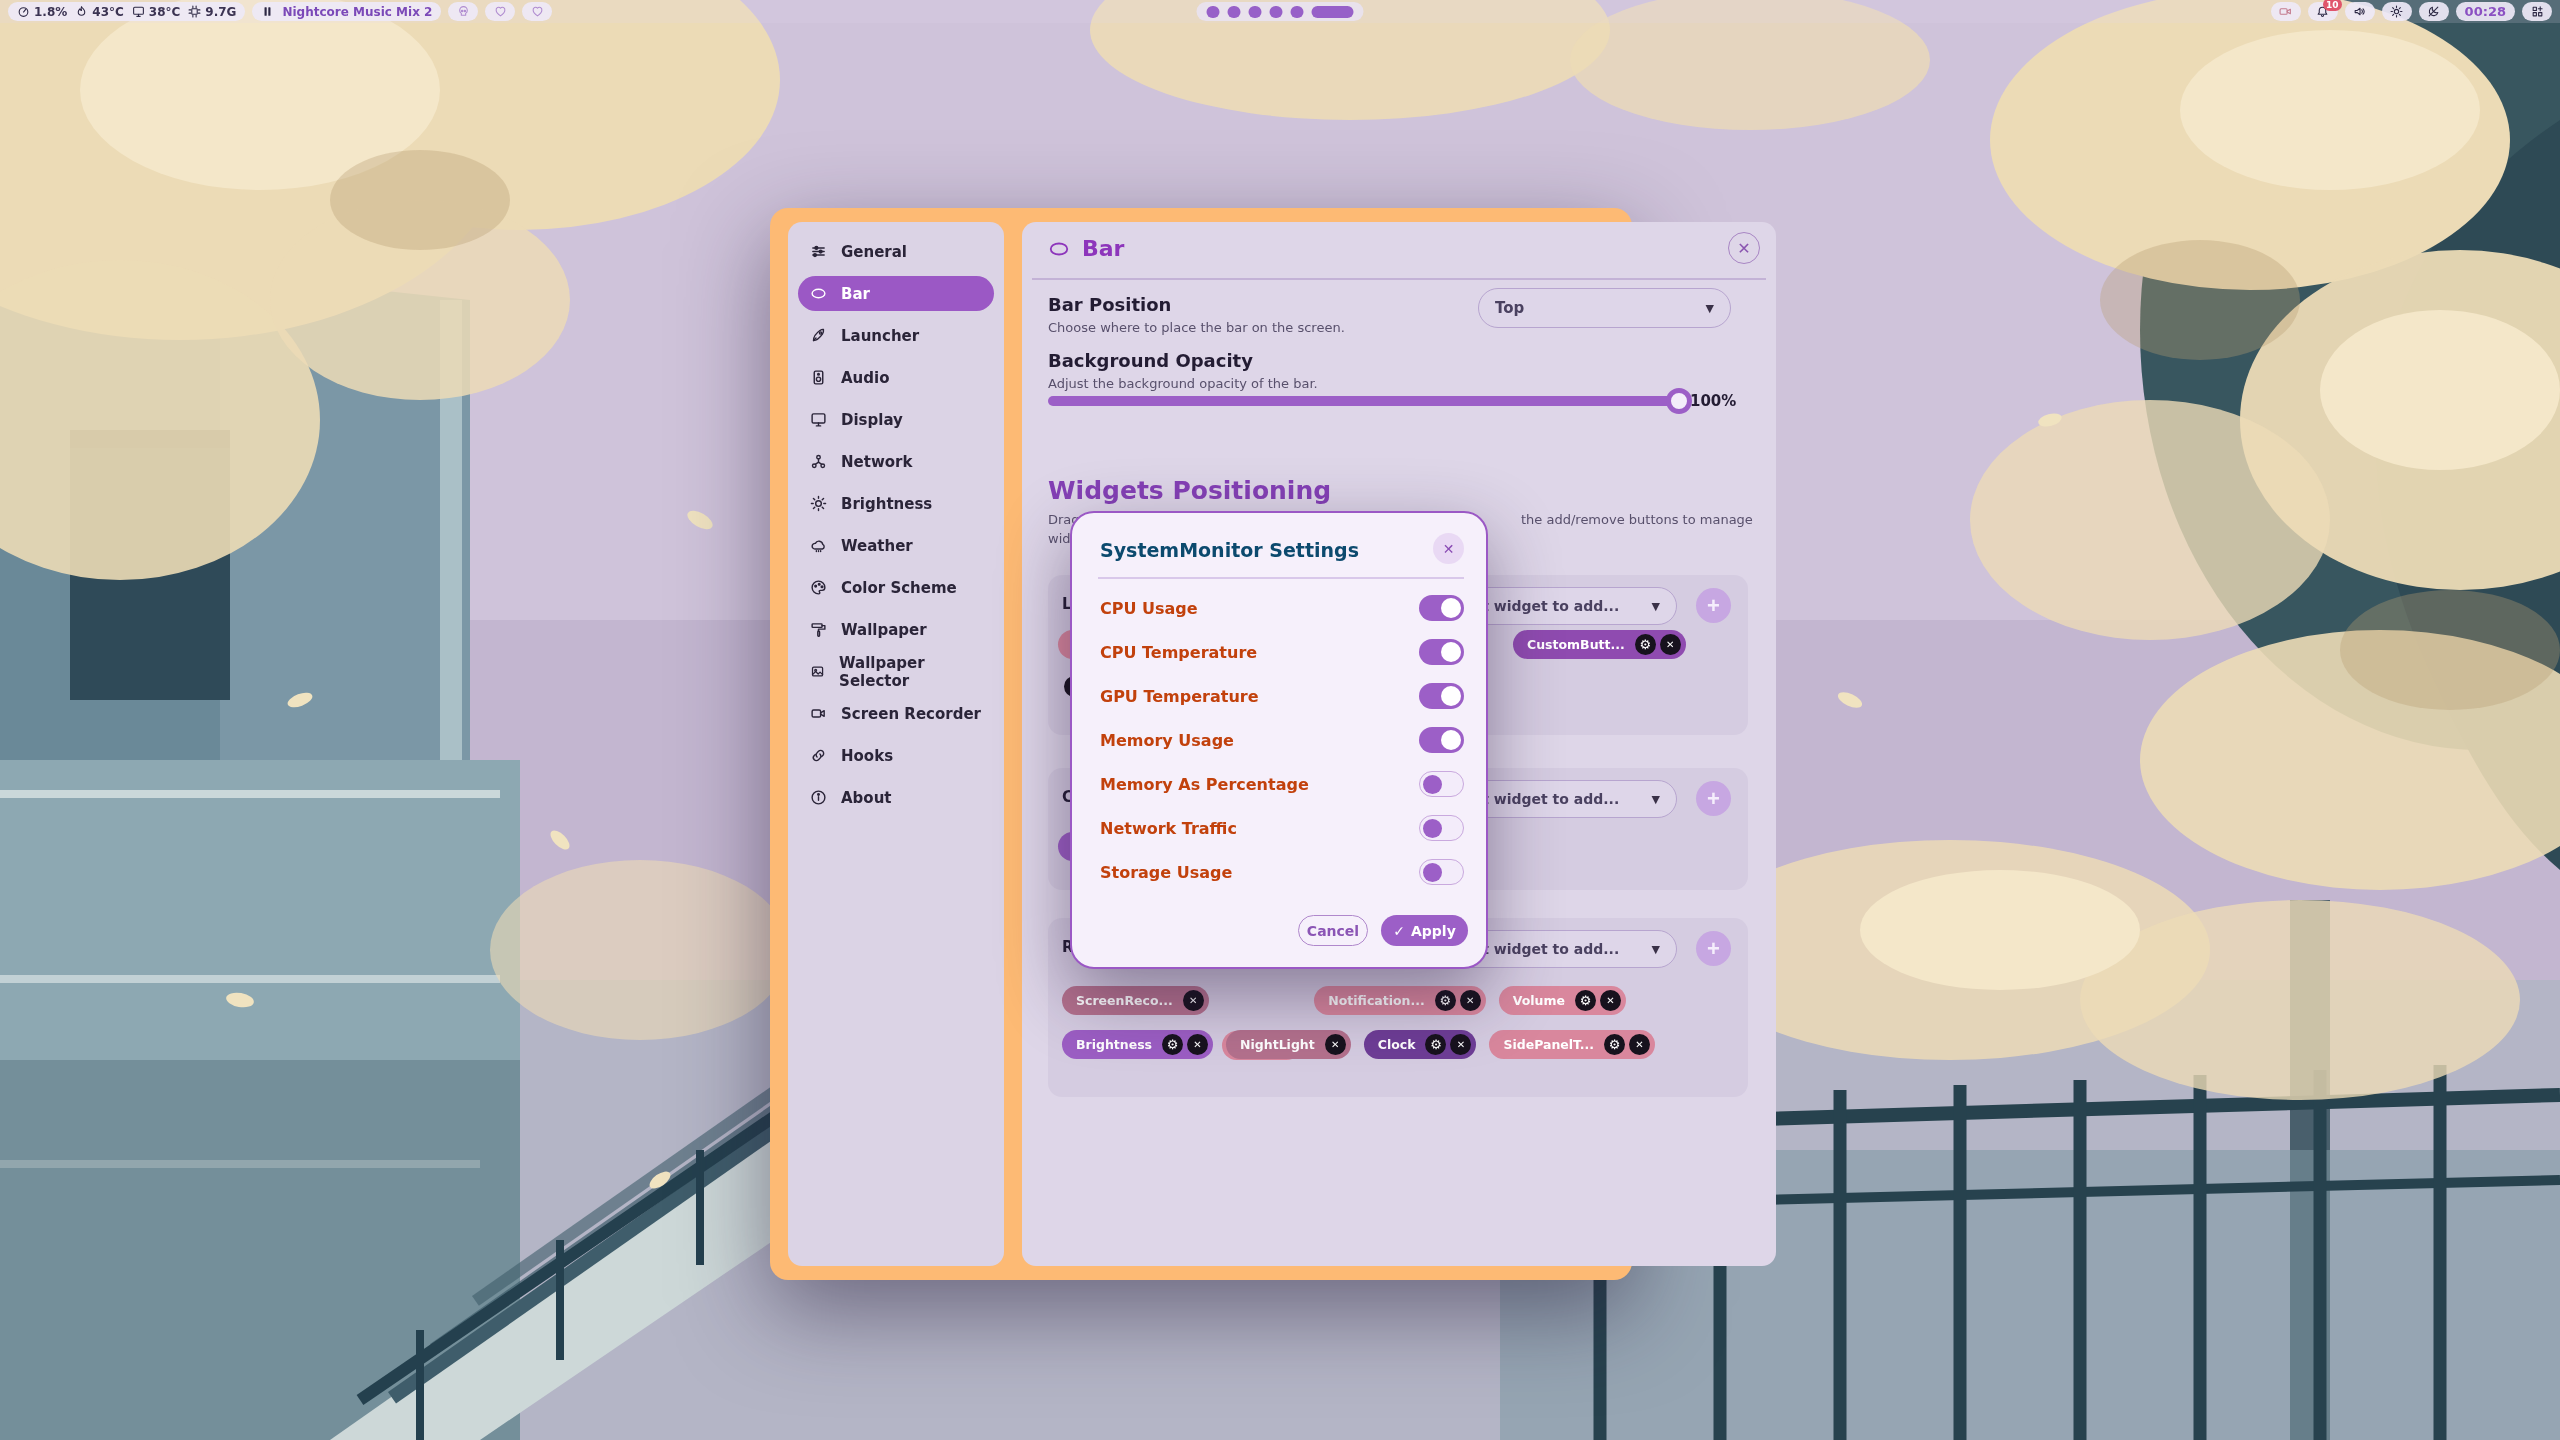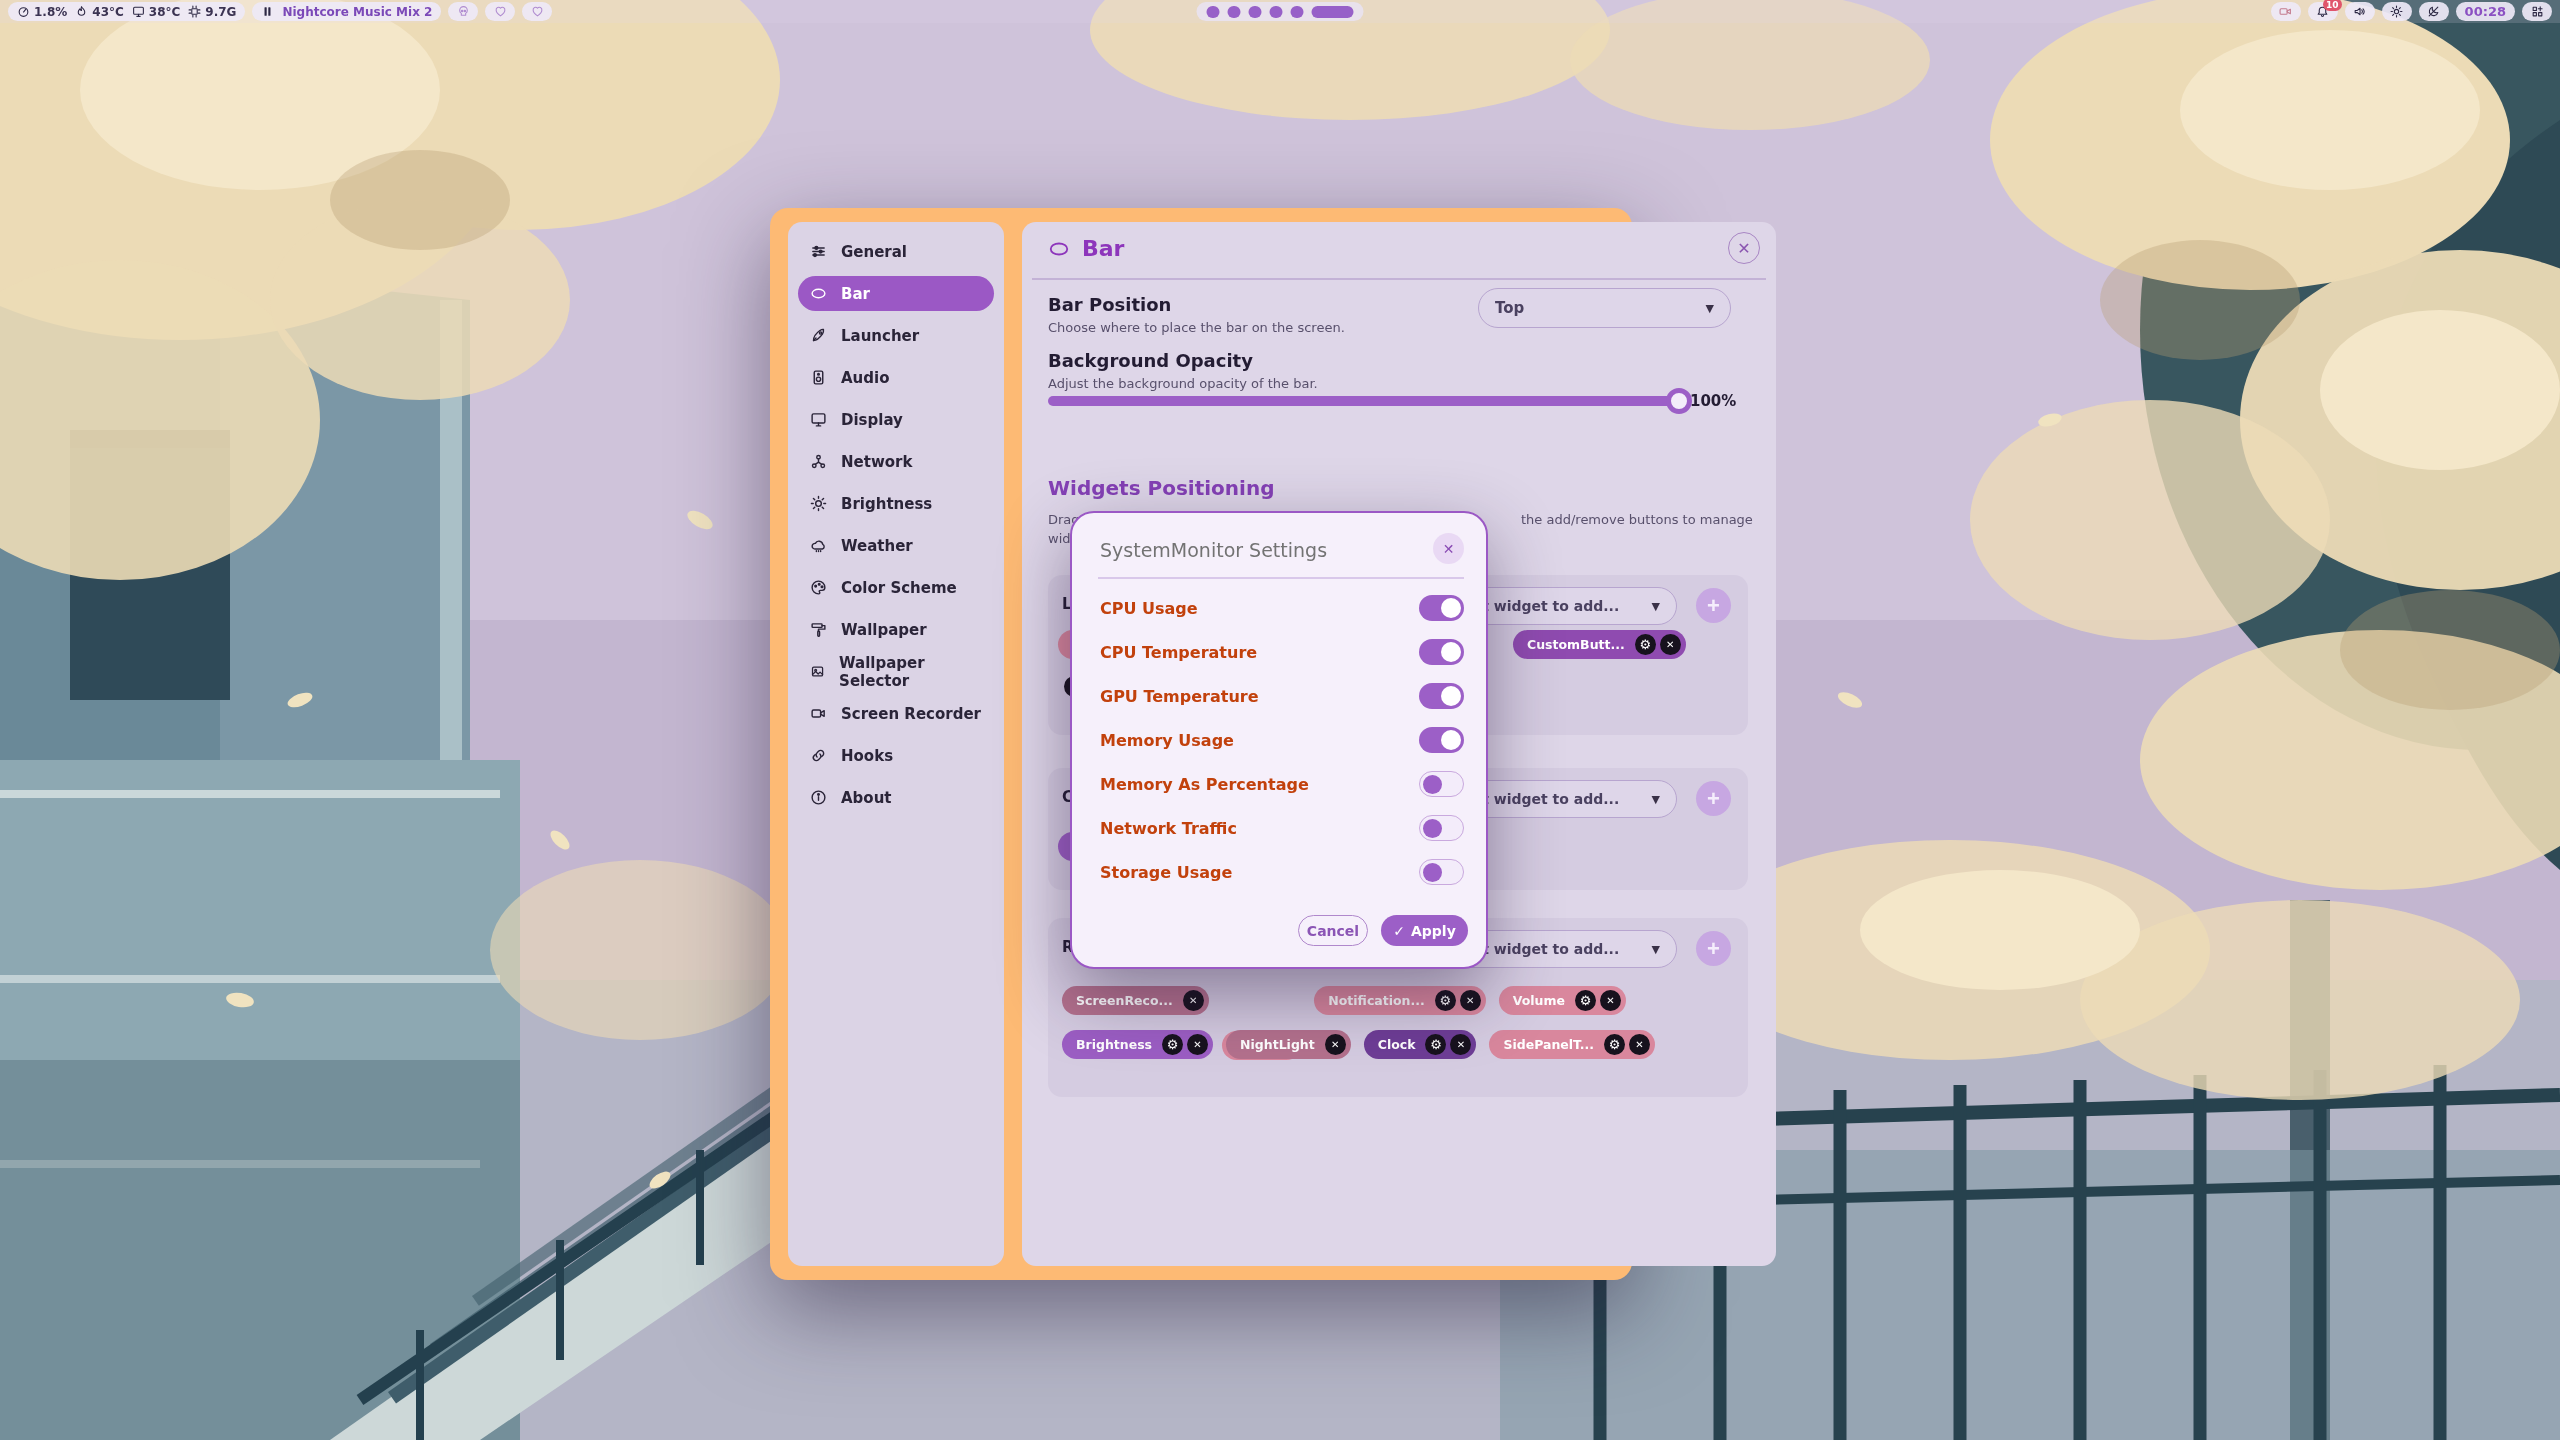--- a/index.html
+++ b/index.html
@@ -62,21 +62,21 @@
               border-radius:20px; display:flex; align-items:center; padding:0 16px; cursor:pointer; }
   .dropdown .dv { font-size:15px; font-weight:bold; color:#4a4160; white-space:nowrap; overflow:hidden; flex:1; }
   .dropdown .chev { font-size:11px; color:#3a3148; margin-left:10px; }
 
   .slider-track { position:absolute; left:26px; top:174px; width:630px; height:10px;
                   border-radius:5px; background:#9c5fc7; cursor:pointer; }
   .slider-thumb { position:absolute; left:618px; top:-8px; width:26px; height:26px; border-radius:50%;
                   background:#f3edfa; border:5px solid #9c5fc7; }
   .slider-val { position:absolute; left:668px; top:170px; font-size:15px; font-weight:bold; color:#231c33; }
 
-  .wp-title { position:absolute; left:26px; top:254px; font-size:20px; font-weight:bold; color:#8440b5;text-align:right; }
+  .wp-title { position:absolute; left:26px; top:254px; font-size:25px; font-weight:bold; color:#8440b5;text-align:right; }
 
   .section-card { position:absolute; left:26px; width:700px; background:#d5cce1; border-radius:14px; }
   .section-label { position:absolute; left:14px; top:20px; font-size:15px; font-weight:bold; color:#231c33; white-space:nowrap; }
   .sec-dd { left:245px; top:12px; width:384px; height:38px; }
   .sec-dd .dv { padding-left:130px; font-size:14px; }
   .add-btn { position:absolute; left:648px; top:13px; width:35px; height:35px; border-radius:50%;
              background:#c7a7e2; color:#f5eefc; font-size:22px; font-weight:bold; display:flex;
              align-items:center; justify-content:center; cursor:pointer; border:none; }
   .chip-row { position:absolute; left:14px; display:flex; gap:13px; }
   .chip { height:29px; border-radius:15px; display:flex; align-items:center; padding:0 5px 0 14px;
@@ -84,21 +84,21 @@
   .chip .clbl { color:#fff; font-size:12.5px; font-weight:bold; white-space:nowrap; padding-right:6px; }
   .cbtn { width:21px; height:21px; border-radius:50%; background:#17121d; color:#fff;
           display:flex; align-items:center; justify-content:center; cursor:pointer; border:none;
           font-size:10px; flex:none; }
   .cbtn.gear { font-size:13px; }
 
   
   .modal { position:absolute; left:1070px; top:511px; width:418px; height:458px; z-index:40;
            background:#f6f0fb; border:2px solid #9b58c5; border-radius:24px;
            box-shadow:0 25px 70px rgba(40,25,60,.45); }
-  .modal-title { position:absolute; left:28px; top:26px; font-size:19px; font-weight:normal; color:#737373; }
+  .modal-title { position:absolute; left:28px; top:26px; font-size:19px; font-weight:bold; color:#0c4a6e; }
   .modal-close { position:absolute; right:22px; top:20px; width:31px; height:31px; border-radius:50%;
                  background:#e9d9f4; color:#8a4cb4; font-size:14px; display:flex; align-items:center;
                  justify-content:center; cursor:pointer; border:none; }
   .modal-divider { position:absolute; left:26px; top:64px; width:366px; height:1.5px; background:#d9c8ea; }
   .toggle-row { position:absolute; left:28px; width:364px; height:30px; display:flex;
                 align-items:center; justify-content:space-between; }
   .t-label { font-size:16px; font-weight:bold; color:#c2410c; }
   .toggle { width:45px; height:26px; border-radius:13px; position:relative; cursor:pointer; flex:none; }
   .toggle.on { background:#9c5fc7; }
   .toggle.on .knob { position:absolute; right:3px; top:3px; width:20px; height:20px; border-radius:50%; background:#fff; }

